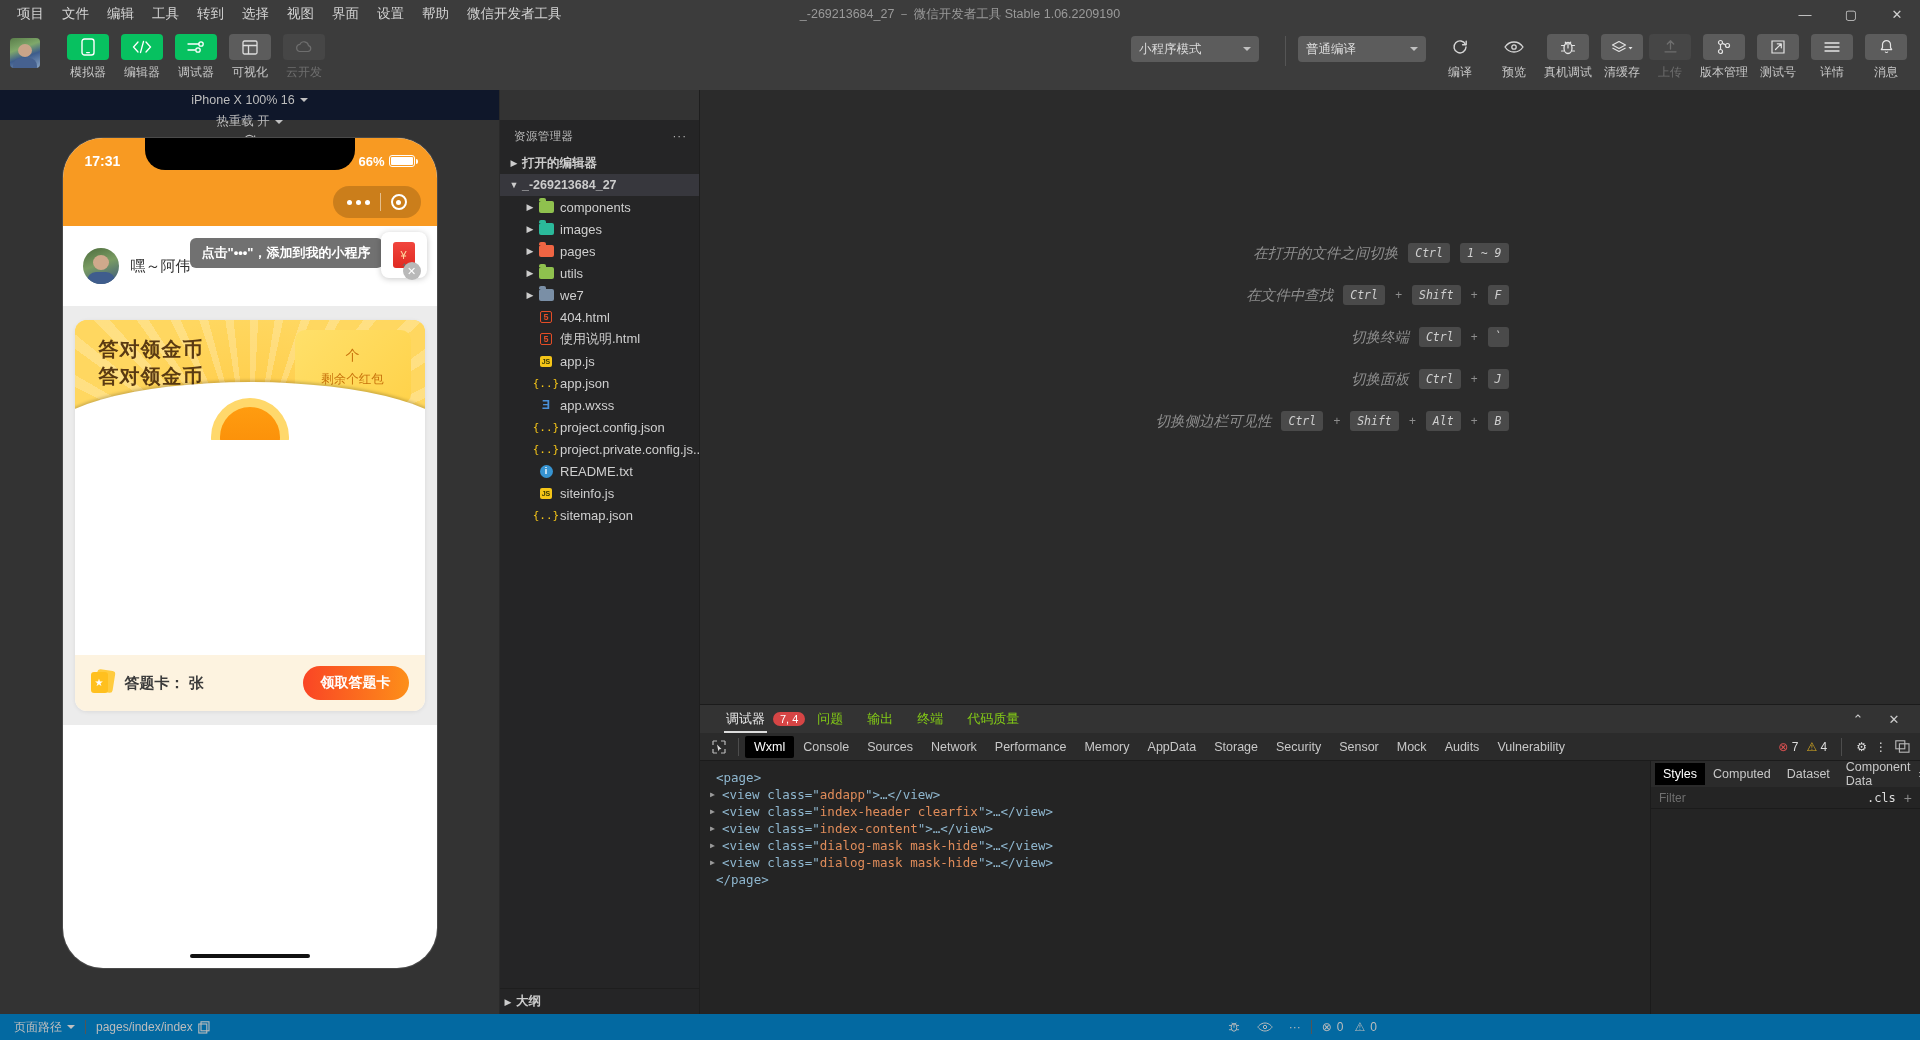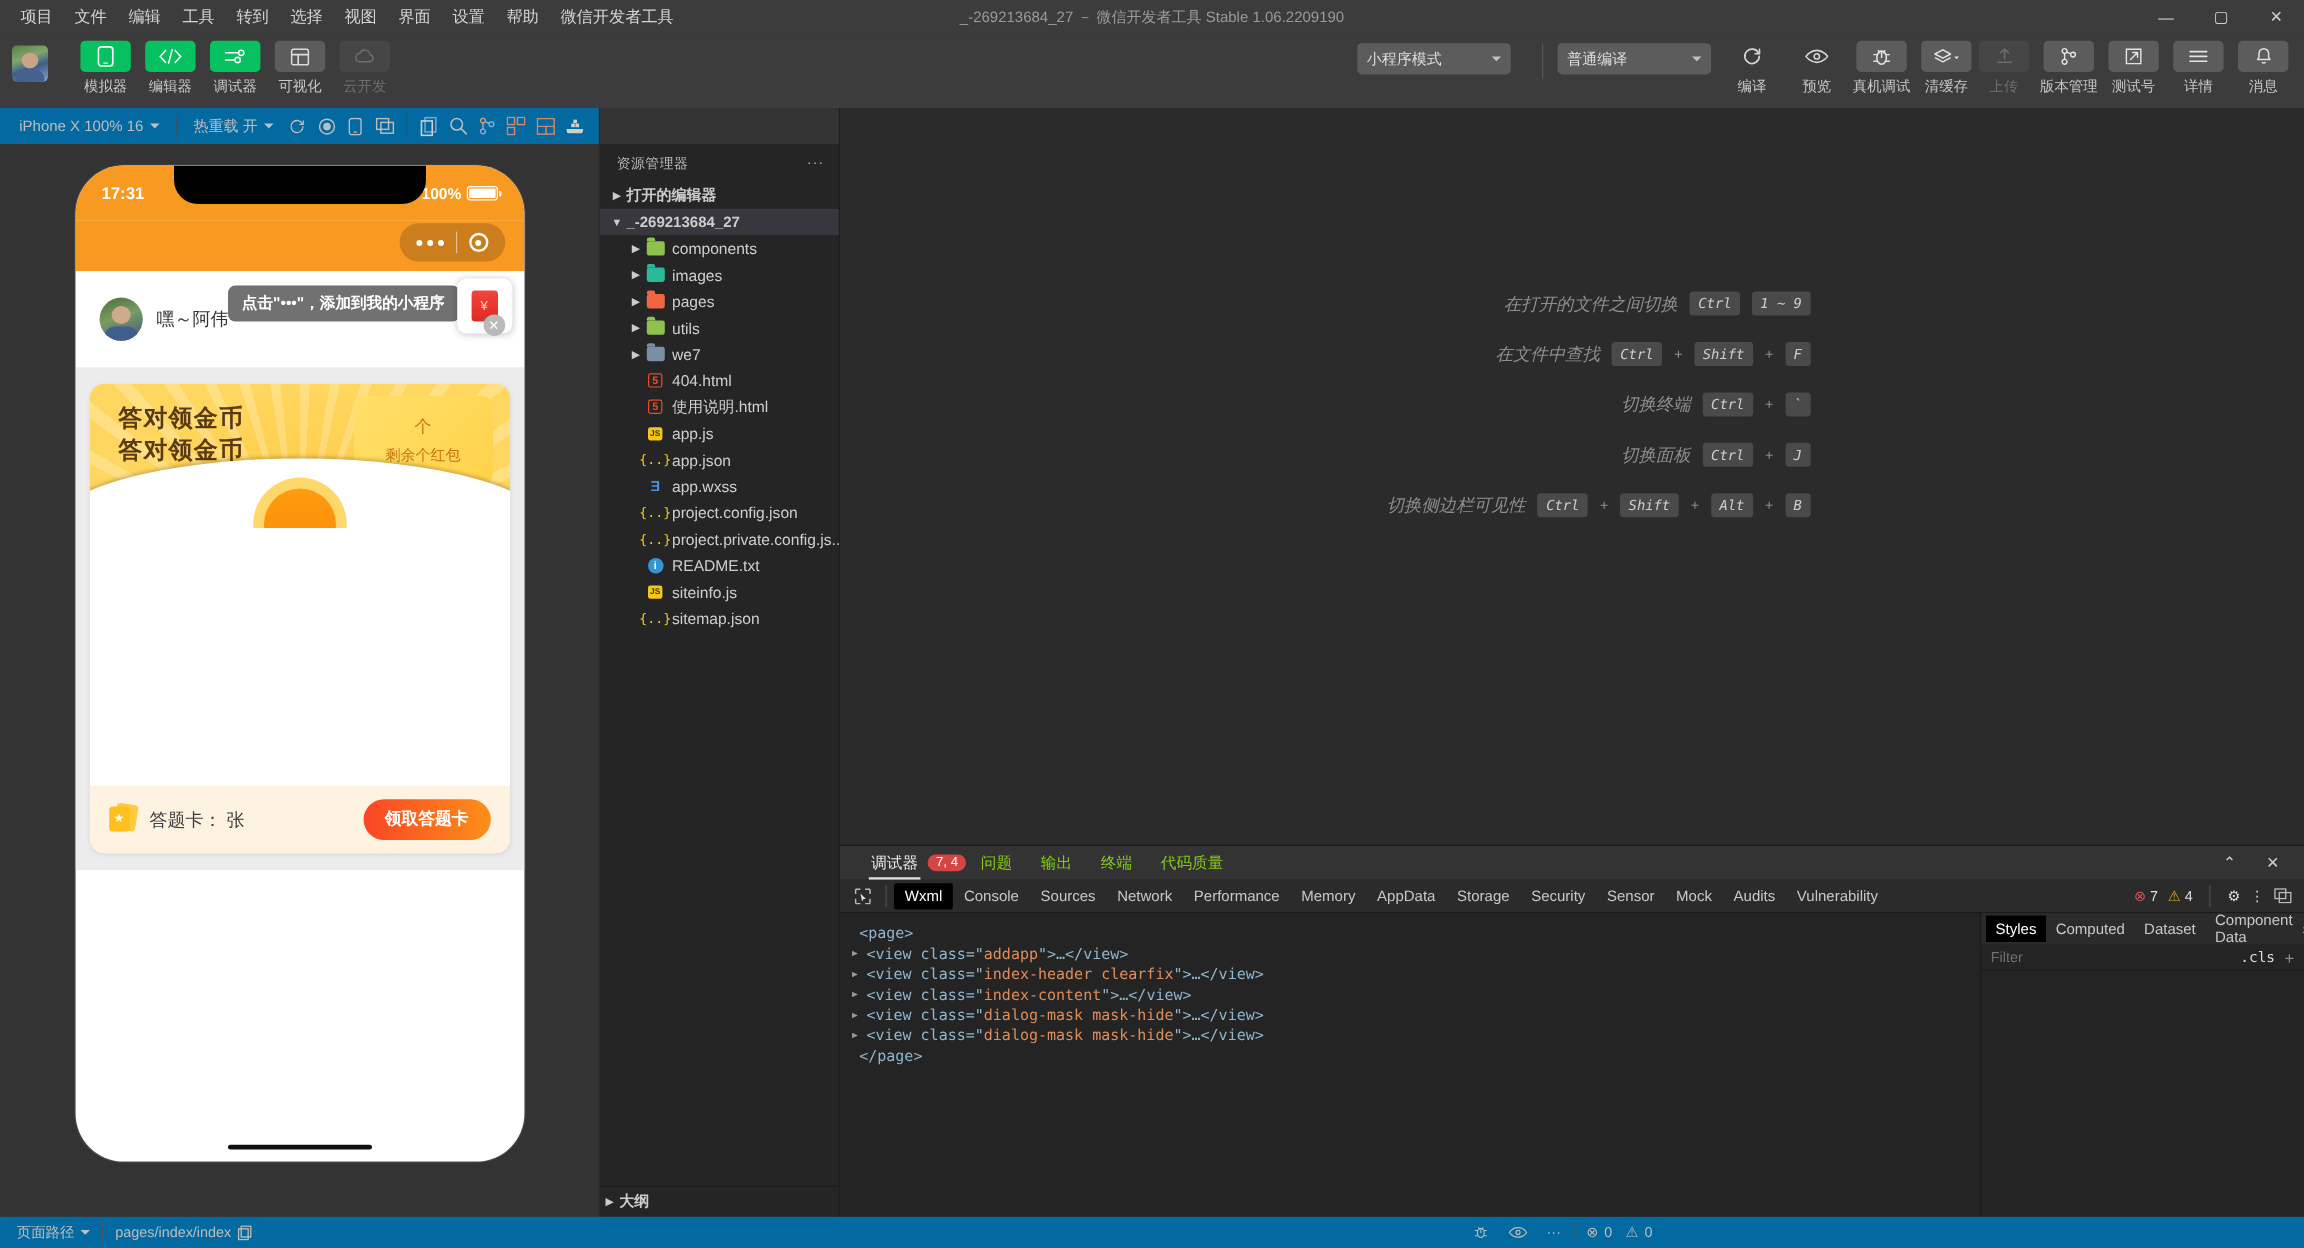--- a/index.html
+++ b/index.html
@@ -43,21 +43,21 @@
             padding:0 8px; font-size:12.5px; color:#ddd; justify-content:space-between; gap:10px; margin-top:2px; }
   .caret { width:0;height:0;border-left:4px solid transparent;border-right:4px solid transparent;border-top:4px solid #c0c0c0; }
 
   .toolbar-right { margin-left:auto; display:flex; gap:6px; }
 
   
   .main { flex:1; display:flex; min-height:0; background:#333; }
 
   
   .sim { width:500px; flex:0 0 500px; display:flex; flex-direction:column; background:#333; border-right:1px solid #2a2a2a;}
-  .sim-bar { height:30px; display:flex; align-items:center; padding:0 8px; gap:0; font-size:12.5px; color:#bdbdbd; background:#0369a1; }
+  .sim-bar { height:30px; display:flex; align-items:center; padding:0 8px; gap:0; font-size:12.5px; color:#bdbdbd; background:#0f172a;flex-direction:column; }
   .sim-chip { display:flex; align-items:center; gap:5px; padding:3px 8px; border-radius:3px; white-space:nowrap;}
   .vsep { width:1px; height:18px; background:#4d4d4d; margin:0 6px; }
   .ibtn { width:32px; height:24px; display:flex; align-items:center; justify-content:center; border-radius:3px; }
   .sim-stage { flex:1; display:flex; justify-content:center; padding-top:18px; overflow:hidden; }
 
   .phone { width:374px; height:830px; background:#fff; border-radius:40px; position:relative; overflow:hidden;
            box-shadow:0 0 0 1px #4a4a4a; }
   .notch { position:absolute; top:0; left:50%; transform:translateX(-50%); width:210px; height:32px; background:#000;
            border-radius:0 0 20px 20px; z-index:5; }
   .ph-status { height:46px; background:#f89a22; display:flex; align-items:center; justify-content:space-between; padding:0 22px;
@@ -109,21 +109,21 @@
   .arc { position:absolute; left:-10%; right:-10%; bottom:-62px; height:120px; background:#fff; border-radius:50%;
          box-shadow:0 -2px 3px rgba(0,0,0,.18); }
   .coin { position:absolute; left:50%; transform:translateX(-50%); bottom:-36px; width:78px; height:78px; border-radius:50%;
           background:#ffd86b; display:flex; align-items:center; justify-content:center; z-index:2;}
   .coin i { width:60px;height:60px;border-radius:50%; background:linear-gradient(180deg,#ff9c10,#f98a05); display:block;}
   .card-mid { height:215px; background:#fff; }
   .card-foot { background:#fdf3e0; height:56px; display:flex; align-items:center; padding:0 16px; gap:10px;}
   .cardicon { width:24px;height:26px; position:relative; }
   .cardicon::before{content:"";position:absolute;left:5px;top:0;width:18px;height:22px;background:#ffcb3d;border-radius:3px;transform:rotate(9deg);}
   .cardicon::after{content:"★";position:absolute;left:0;top:2px;width:17px;height:21px;background:#ffc01f;border-radius:3px;color:#fff;font-size:10px;text-align:center;line-height:21px;}
-  .foot-text { font-size:15px; color:#3b3b3b; font-weight:normal; }
+  .foot-text { font-size:15px; color:#3b3b3b; font-weight:bold; }
   .foot-btn { margin-left:auto; background:linear-gradient(90deg,#fa4525,#fd8f19); color:#fff; border-radius:18px;
               padding:8px 18px; font-size:14px; font-weight:bold; border:none;}
   .home-ind { position:absolute; bottom:10px; left:50%; transform:translateX(-50%); width:120px;height:4px;background:#111;border-radius:3px;}
 
   
   .explorer { width:200px; flex:0 0 200px; background:#252526; display:flex; flex-direction:column; border-right:1px solid #1e1e1e;}
   .exp-actbar { height:30px; background:#333; }
   .exp-head { height:32px; display:flex; align-items:center; justify-content:space-between; padding:0 12px 0 14px;
               font-size:11.5px; letter-spacing:.4px; color:#bbb; }
   .exp-dots { color:#bbb; letter-spacing:1px;}
@@ -450,21 +450,21 @@
         </div>
       </div>
 
       <div class="sim-stage">
         <div class="phone">
           <div class="notch"></div>
 
           <div class="ph-status">
             <span>17:31</span>
             <span class="batt">
-              <span>100%</span>
+              <span>66%</span>
               <span class="batt-box"></span>
             </span>
           </div>
 
           <div class="ph-capsulebar">
             <div class="capsule">
               <span class="cap-dots">
                   <i></i>
                   <i></i>
                   <i></i>

